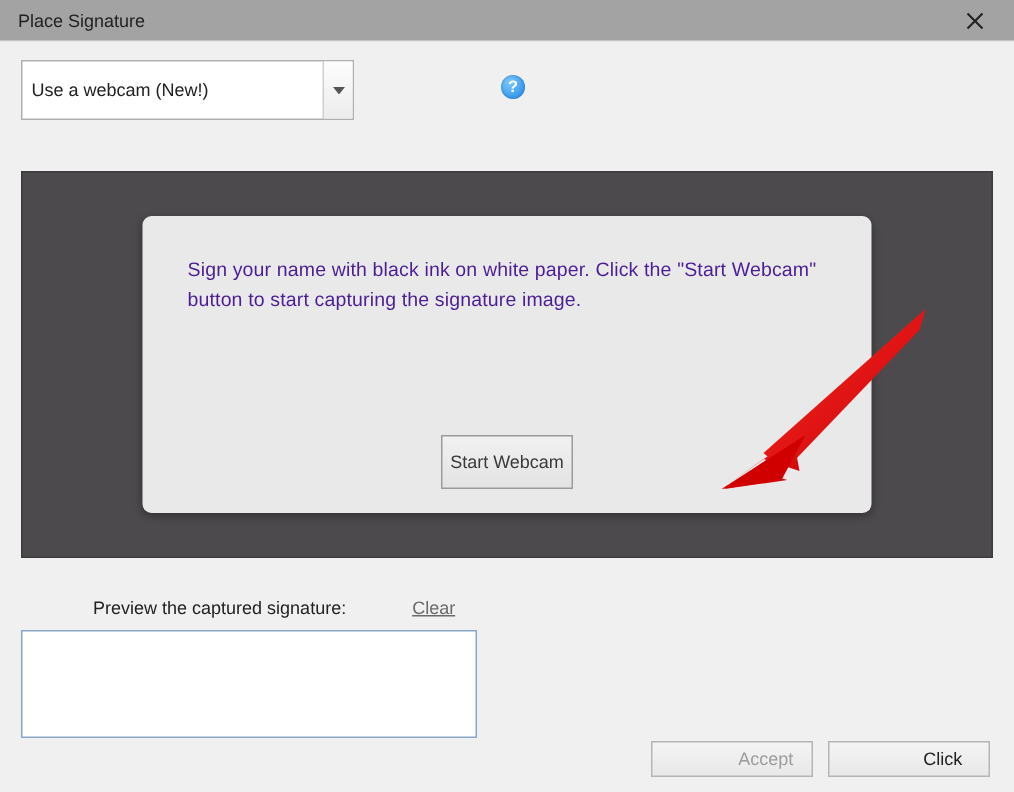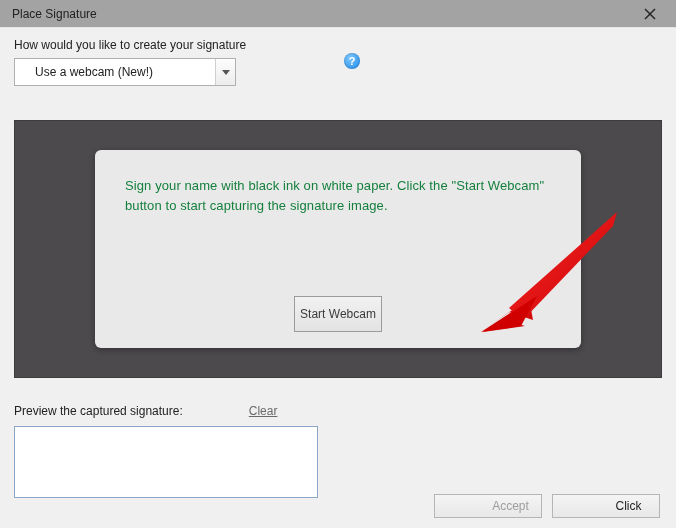--- a/index.html
+++ b/index.html
@@ -42,26 +42,26 @@
     background: radial-gradient(circle at 35% 30%, #7ec8ff, #1a87e8);
     color: #fff; font-weight: bold; font-size: 11px;
     display: inline-flex; align-items: center; justify-content: center;
     margin-left: 80px;
     margin-top: -2px;
     box-shadow: inset 0 0 2px rgba(0,0,0,0.3);
   }
   .select-wrap {
     position: relative;
     width: 222px;
-    height: 28px;
+    height: 40px;
     border: 1px solid #b0b0b0;
     background: #fff;
     display: flex;
     align-items: center;
-    padding-left: 20px;
+    padding-left: 6px;
     margin-top: 2px;
     cursor: pointer;
   }
   .select-arrow-box {
     position: absolute; right: 0; top: 0; bottom: 0;
     width: 20px;
     border-left: 1px solid #cfcfcf;
     display: flex; align-items: center; justify-content: center;
     background: linear-gradient(#fdfdfd,#ececec);
   }
@@ -79,21 +79,21 @@
   .capture-panel {
     width: 486px;
     height: 198px;
     background: #e9e9ea;
     border-radius: 6px;
     box-shadow: 0 2px 6px rgba(0,0,0,0.35);
     position: relative;
     padding: 26px 30px 0 30px;
   }
   .capture-text {
-    color: #15803d;
+    color: #4c1d95;
     font-size: 13px;
     line-height: 1.55;
     letter-spacing: 0.1px;
   }
   .start-btn {
     position: absolute;
     left: 50%;
     transform: translateX(-50%);
     bottom: 16px;
     width: 88px;
@@ -107,22 +107,23 @@
   }
   .arrow-annotation {
     position: absolute;
     left: 380px;
     top: 58px;
     pointer-events: none;
   }
   .preview-row {
     display: flex;
     align-items: center;
-    gap: 66px;
+    gap: 44px;
     margin-top: 26px;
+    margin-left: 48px;
   }
   .clear-link {
     color: #6a6a6a;
     text-decoration: underline;
     font-size: 12px;
     cursor: pointer;
   }
   .preview-box {
     margin-top: 8px;
     width: 304px;
@@ -162,21 +163,20 @@
       <line x1="1" y1="1" x2="11" y2="11" stroke="#222" stroke-width="1.4"></line>
       <line x1="11" y1="1" x2="1" y2="11" stroke="#222" stroke-width="1.4"></line>
     </svg>
   </div>
 </div>
 
 <div class="content">
 
   <div class="row-top">
     <div>
-      <div class="label">How would you like to create your signature</div>
       <div class="select-wrap">
         <span>Use a webcam (New!)</span>
         <div class="select-arrow-box">
           <svg width="8" height="5" viewBox="0 0 8 5">
               <path d="M0 0 L4 5 L8 0 Z" fill="#555"></path>
             </svg>
         </div>
       </div>
     </div>
     <span class="help-icon">?</span>

